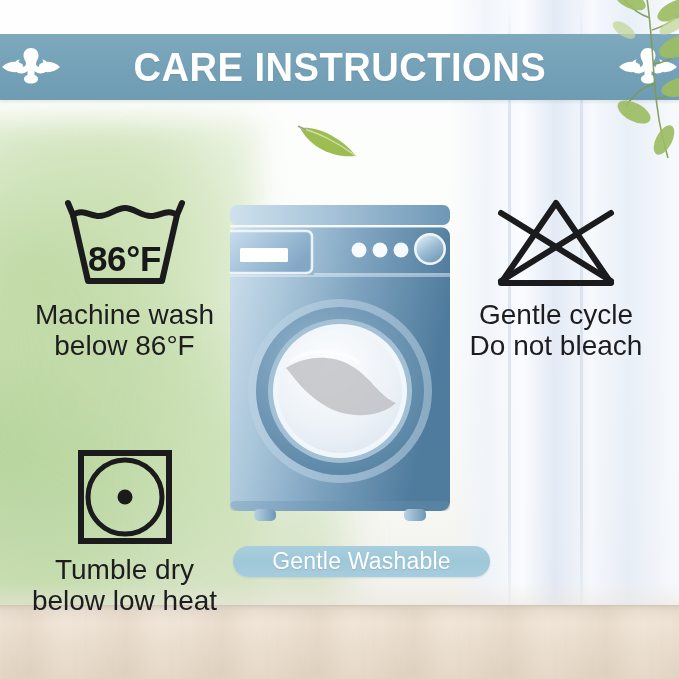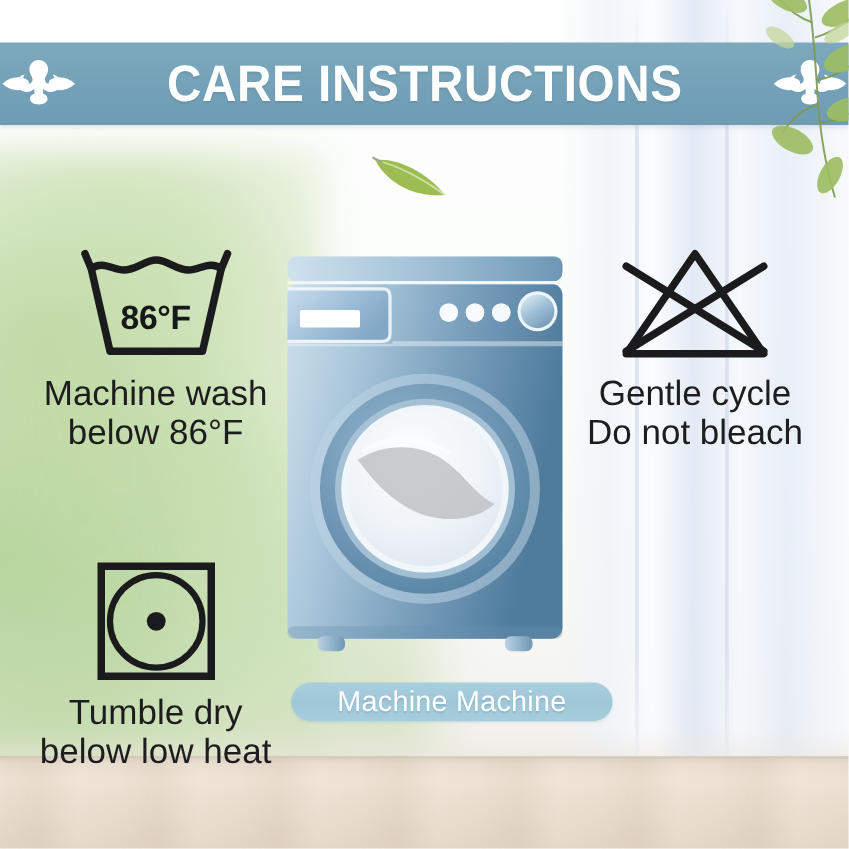--- a/index.html
+++ b/index.html
@@ -149,21 +149,21 @@
   #cell-wash    { left: 22px;  top: 195px; width: 205px; }
   #cell-bleach  { left: 450px; top: 195px; width: 212px; }
   #cell-dry     { left: 22px;  top: 447px; width: 205px; }
   #cell-iron    { left: 452px; top: 447px; width: 212px; }
 
   .tub-temp {
     position: absolute;
     left: 0; right: 0;
     top: 44px;
     text-align: center;
-    font-size: 27px;
+    font-size: 35px;
     font-weight: bold;
     color: #17181a;
     letter-spacing: -0.3px;
   }
   .glyph-wrap { position: relative; }
 
   
   .washer { position: absolute; left: 228px; top: 205px; width: 224px; height: 330px; }
 
   
@@ -348,16 +348,16 @@
     <path d="M58 163 C78 150 104 150 122 160 C142 171 152 192 168 198
              C150 214 118 214 96 200 C74 186 66 172 58 163 Z" fill="#b7b9bd" opacity="0.72"></path>
     <path d="M62 156 C84 142 112 144 132 158" stroke="#ffffff" stroke-width="4" fill="none" opacity="0.45"></path>
 
     <rect x="2" y="296" width="220" height="10" rx="5" fill="#6b93b2" opacity="0.35"></rect>
     <rect x="26" y="304" width="22" height="12" rx="5" fill="url(#footGrad)"></rect>
     <rect x="176" y="304" width="22" height="12" rx="5" fill="url(#footGrad)"></rect>
   </svg>
 
   <div class="pill">
-    <span class="pill-label">Machine Machine</span>
+    <span class="pill-label">Gentle Washable</span>
   </div>
 
 </div>
 
 </body></html>

